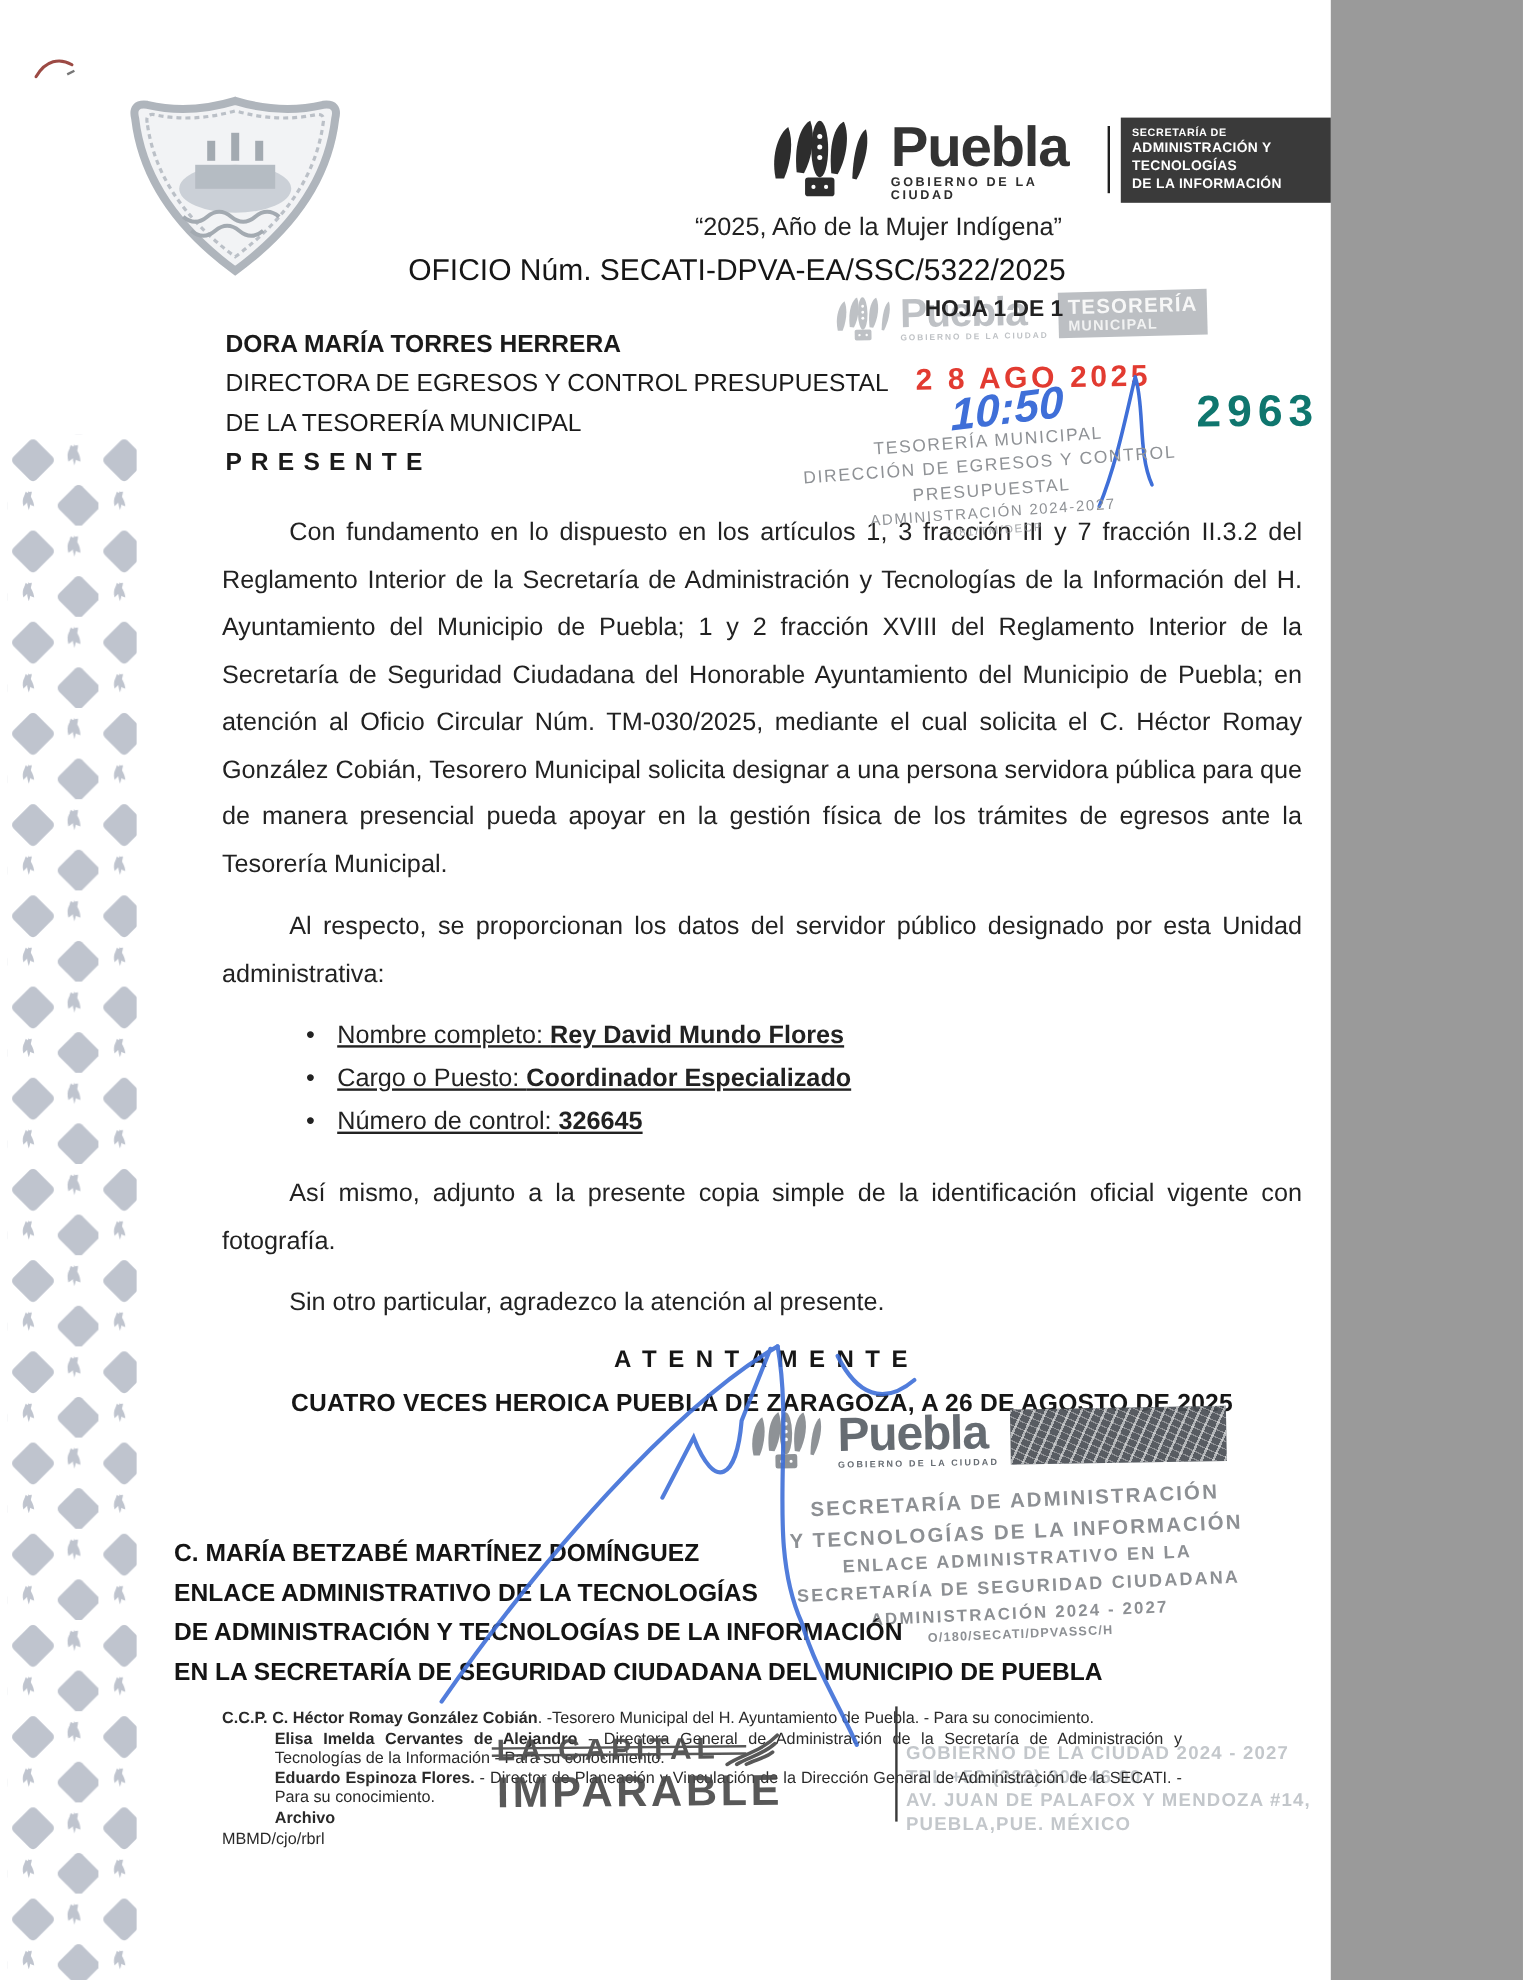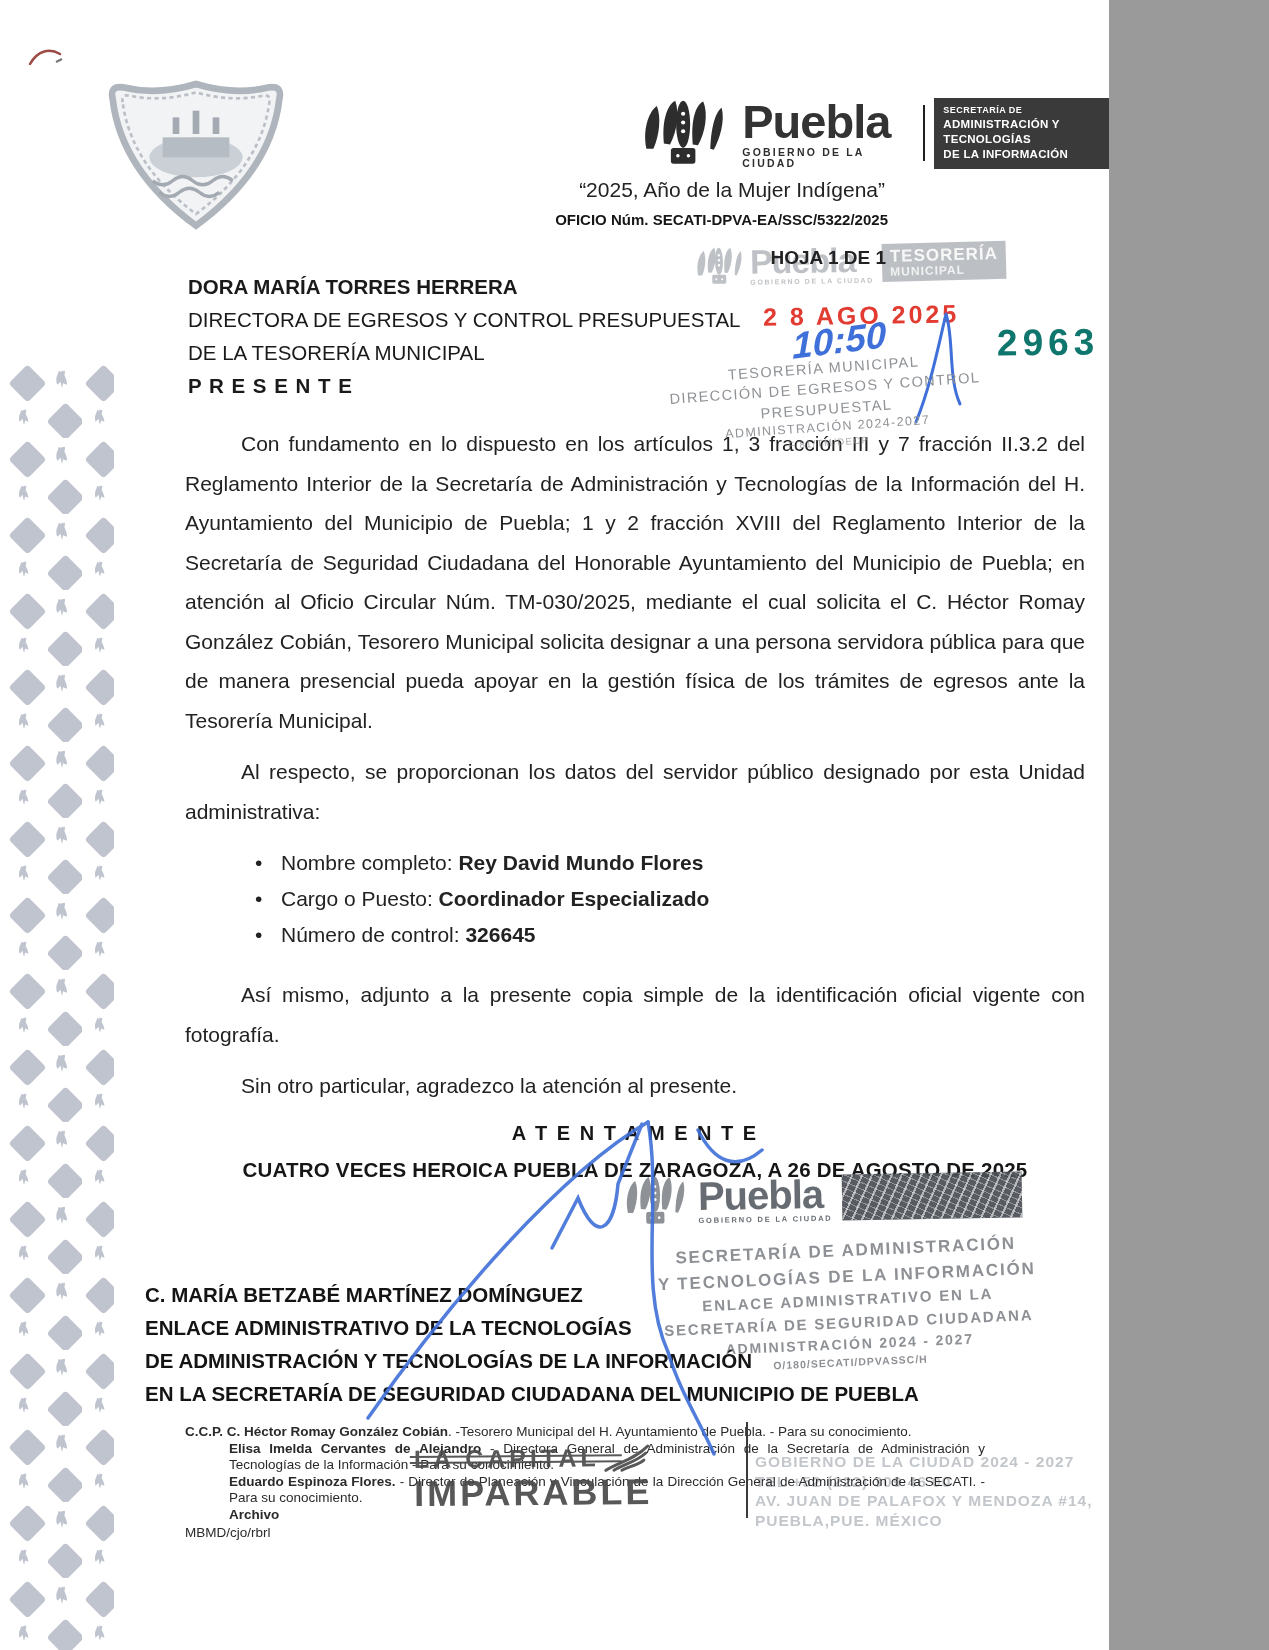--- a/index.html
+++ b/index.html
@@ -20,21 +20,21 @@
   .brand-row{position:absolute;left:628px;top:98px;display:flex;align-items:center;}
   .hands{color:#2d2d2d;}
   .brand-txt{margin-left:4px;line-height:1;}
   .brand-name{font-size:47px;font-weight:800;letter-spacing:-1px;color:#333;}
   .brand-sub{font-size:10.5px;font-weight:700;letter-spacing:2.2px;color:#2e2e2e;margin-top:2px;}
   .brand-divider{width:3px;height:56px;background:#1f1f1f;margin:0 9px 0 11px;}
   .dept-banner{width:202px;background:#3a3a3a;color:#fff;padding:7px 9px;line-height:1.3;}
   .dept-l1{font-size:9px;font-weight:700;letter-spacing:.5px;}
   .dept-l2,.dept-l3{font-size:11.5px;font-weight:800;letter-spacing:.3px;}
   .motto{position:absolute;right:224px;top:178px;font-size:21px;font-weight:400;color:#222;}
-  .oficio{position:absolute;right:221px;top:211px;font-size:15px;font-weight:700;color:#161616;}
+  .oficio{position:absolute;right:221px;top:211px;font-size:25px;font-weight:400;color:#161616;}
   .hoja{position:absolute;right:223px;top:247px;font-size:19px;font-weight:700;color:#222;z-index:4;}
   
   .top-stamp{position:absolute;left:688px;top:243px;display:flex;align-items:center;opacity:.55;transform:rotate(-1deg);z-index:2;}
   .top-stamp .hands{color:#8a9096;}
   .ts-name{font-size:34px;font-weight:800;color:#8a9096;letter-spacing:-1px;line-height:1;}
   .ts-sub{font-size:7px;font-weight:700;letter-spacing:1.6px;color:#8a9096;}
   .ts-box{margin-left:8px;background:#868c93;color:#f2f2f2;padding:4px 8px;line-height:1.05;transform:rotate(-.5deg);}
   .ts-box-l1{font-size:17px;font-weight:800;letter-spacing:1px;}
   .ts-box-l2{font-size:12px;font-weight:700;letter-spacing:1px;opacity:.9;}
   
@@ -48,21 +48,21 @@
   .rcv-lines div:nth-child(5){font-size:9.5px;opacity:.8;}
   
   .addressee{position:absolute;left:188px;top:270px;font-size:20.5px;line-height:33px;color:#1a1a1a;z-index:3;}
   .addr-name{font-weight:700;}
   .addr-t{font-weight:500;}
   .presente{font-weight:600;letter-spacing:1px;}
   
   .doc-body{position:absolute;left:185px;top:424px;width:900px;font-size:21px;line-height:39.5px;text-align:justify;color:#222;}
   .doc-body p{margin:0 0 12px 0;text-indent:56px;}
   .doc-body p.p2{margin-bottom:14px;}
-  .doc-body ul{list-style:none;margin:6px 0 22px 0;padding:0 0 0 70px;}
+  .doc-body ul{list-style:none;margin:6px 0 22px 0;padding:0 0 0 70px;text-decoration:underline;}
   .doc-body li{line-height:36px;position:relative;padding-left:26px;}
   .doc-body li::before{content:"•";position:absolute;left:0;top:0;}
   .bold{font-weight:700;}
   
   .closing{position:absolute;left:185px;top:1122px;width:900px;text-align:center;color:#161616;}
   .atent{font-size:20px;font-weight:700;letter-spacing:2px;}
   .place-date{font-size:20.5px;font-weight:700;margin-top:13px;letter-spacing:.2px;}
   
   .sig-stamp{position:absolute;left:612px;top:1172px;display:flex;align-items:center;opacity:.92;transform:rotate(-1deg);z-index:1;}
   .sig-stamp .hands{color:#6f747a;opacity:.85;}

